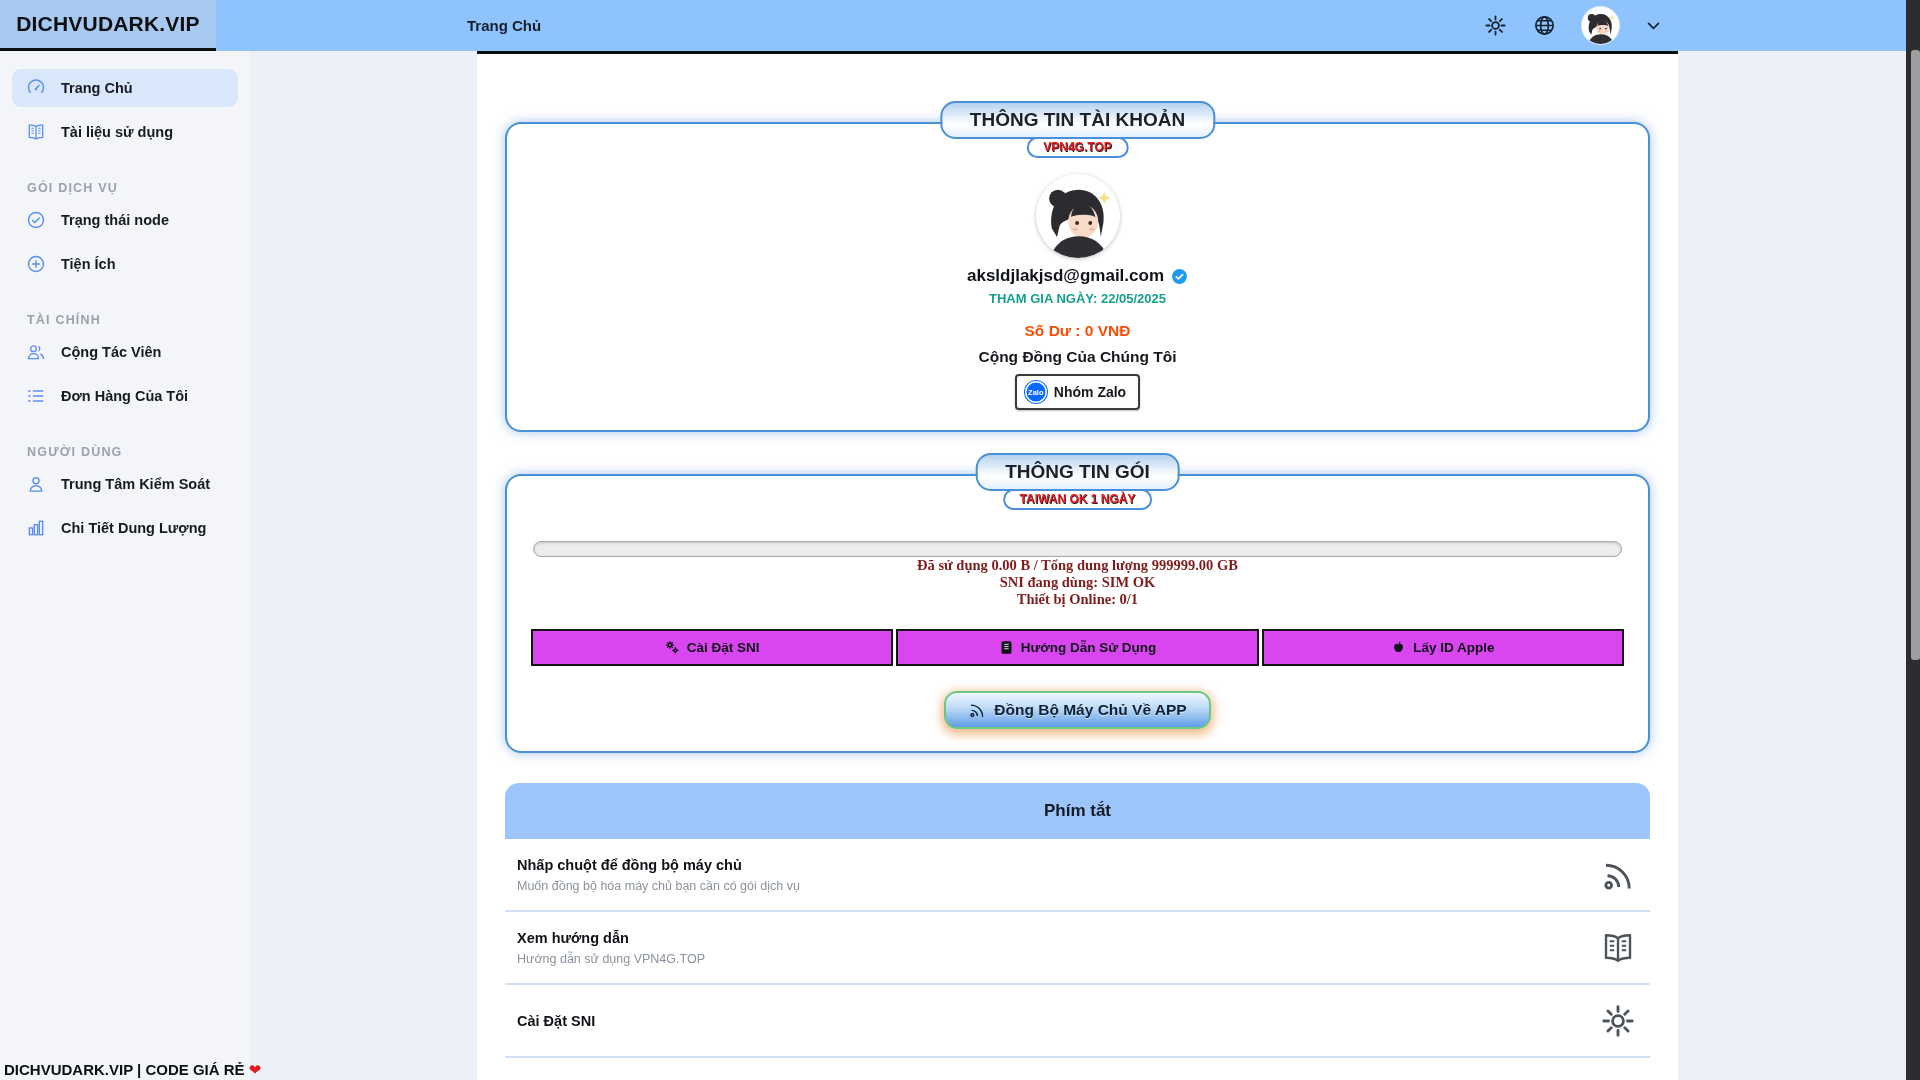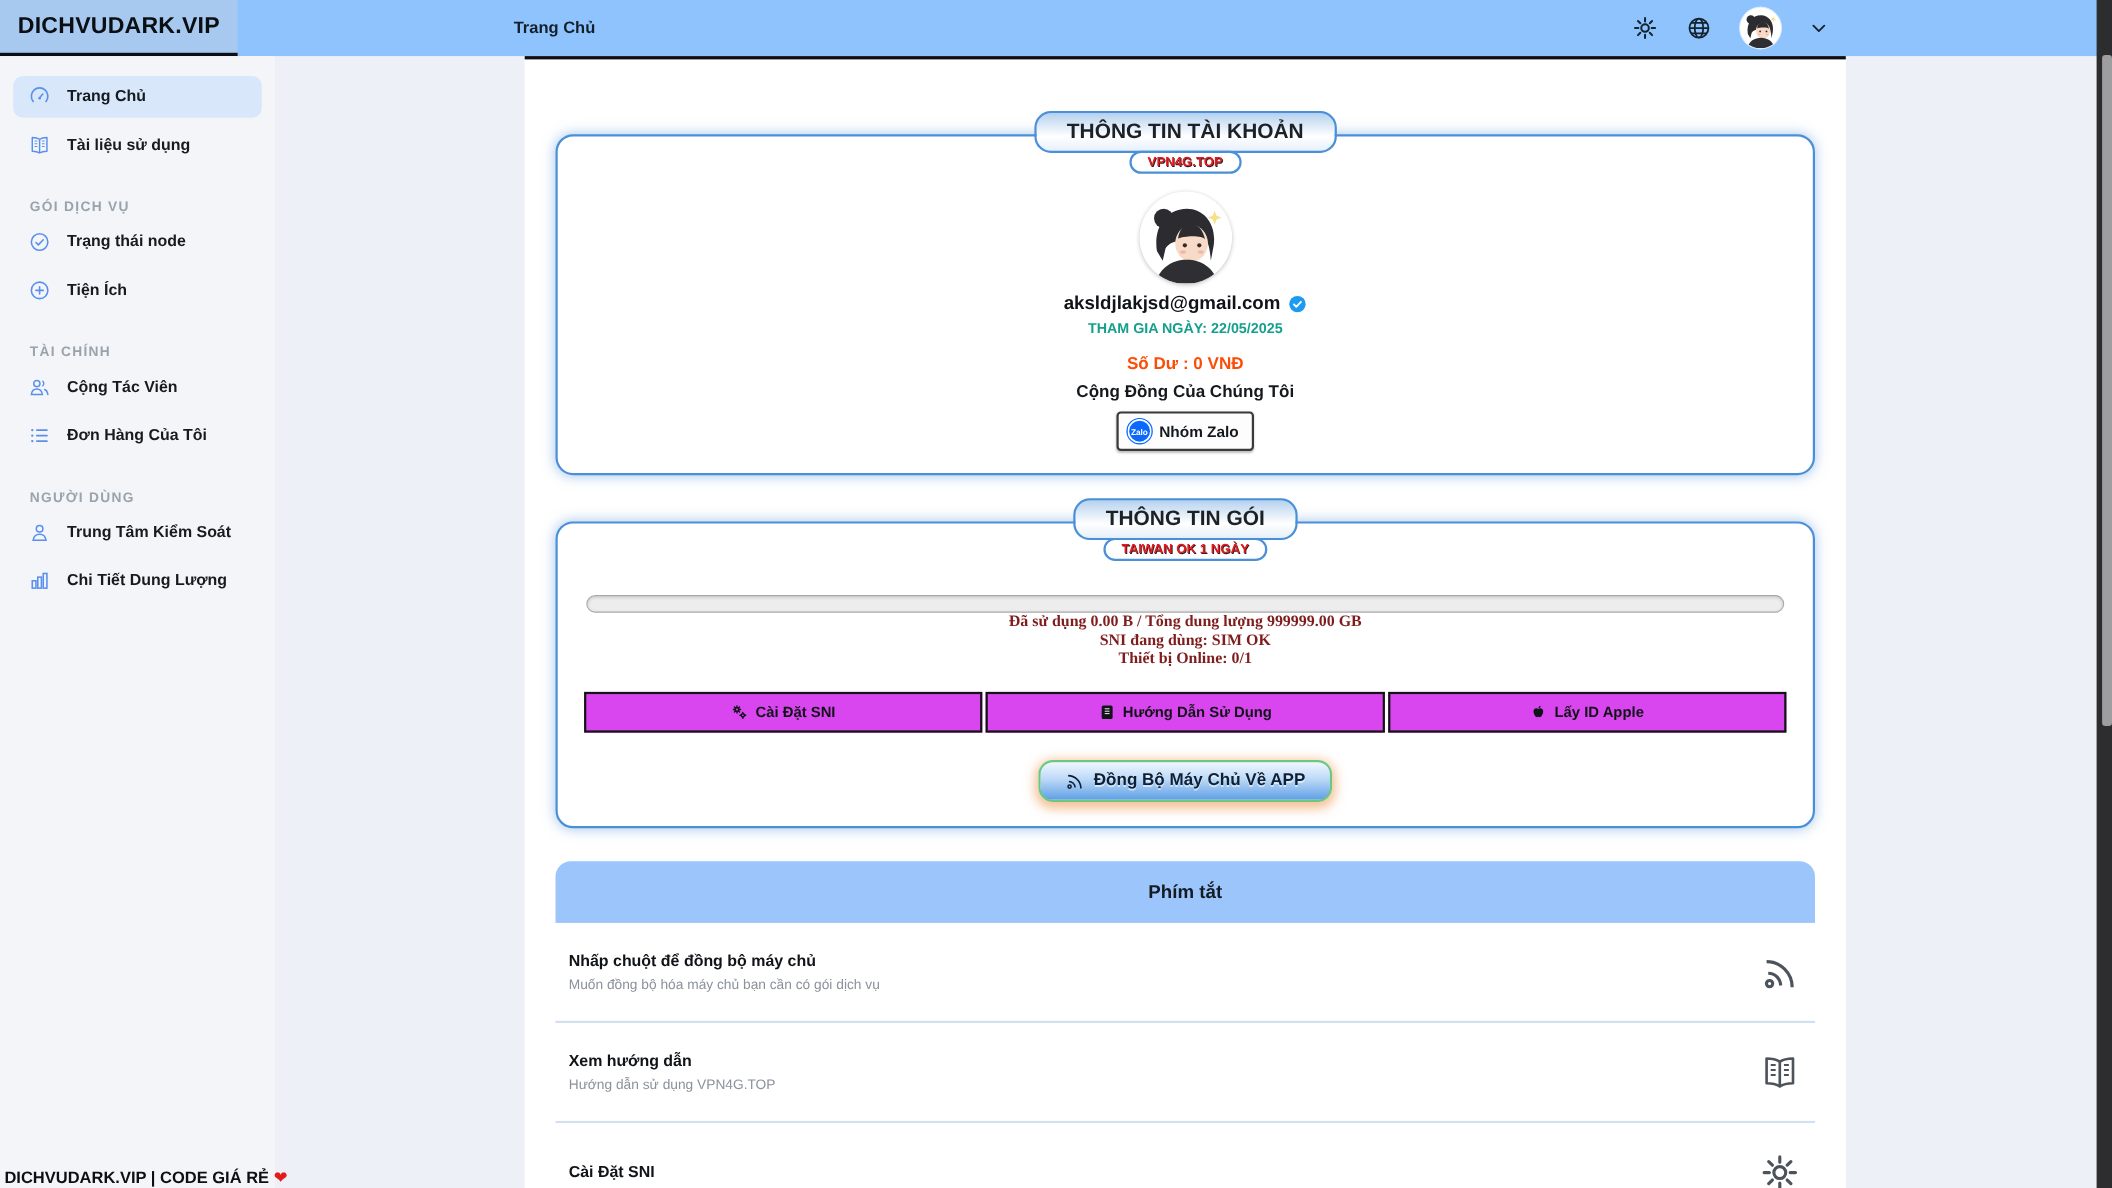--- a/index.html
+++ b/index.html
@@ -103,21 +103,21 @@
   }
   .sync-ic{width:18px;height:18px;color:#0e2036;}
   
   .shortcuts{width:1145px;margin:30px auto 0;}
   .shortcuts-header{
     height:56px;background:#9cc6fb;border-radius:14px 14px 0 0;
     display:flex;align-items:center;justify-content:center;
     font-size:17px;font-weight:700;color:#141b24;
   }
   .shortcut-row{
-    height:91px;box-sizing:border-box;background:#fff;border-bottom:2px solid #d2dff2;
+    height:73px;box-sizing:border-box;background:#fff;border-bottom:2px solid #d2dff2;
     display:flex;align-items:center;justify-content:space-between;padding:0 10px 0 12px;cursor:pointer;
   }
   .shortcut-title{font-size:14.5px;font-weight:800;color:#101317;text-align:left;}
   .shortcut-sub{margin-top:6px;font-size:12.5px;font-weight:500;color:#8b929c;text-align:left;}
   .shortcut-ic{width:36px;height:36px;color:#4d535b;flex:none;margin-right:4px;}
   
   .scrollbar{position:absolute;right:0;top:0;width:14px;height:1080px;background:#2d2d2f;z-index:9;}
   .scroll-thumb{position:absolute;right:0;top:50px;width:9px;height:610px;background:#9e9ea0;border-radius:3px;cursor:pointer;}
 </style>
 </head>

